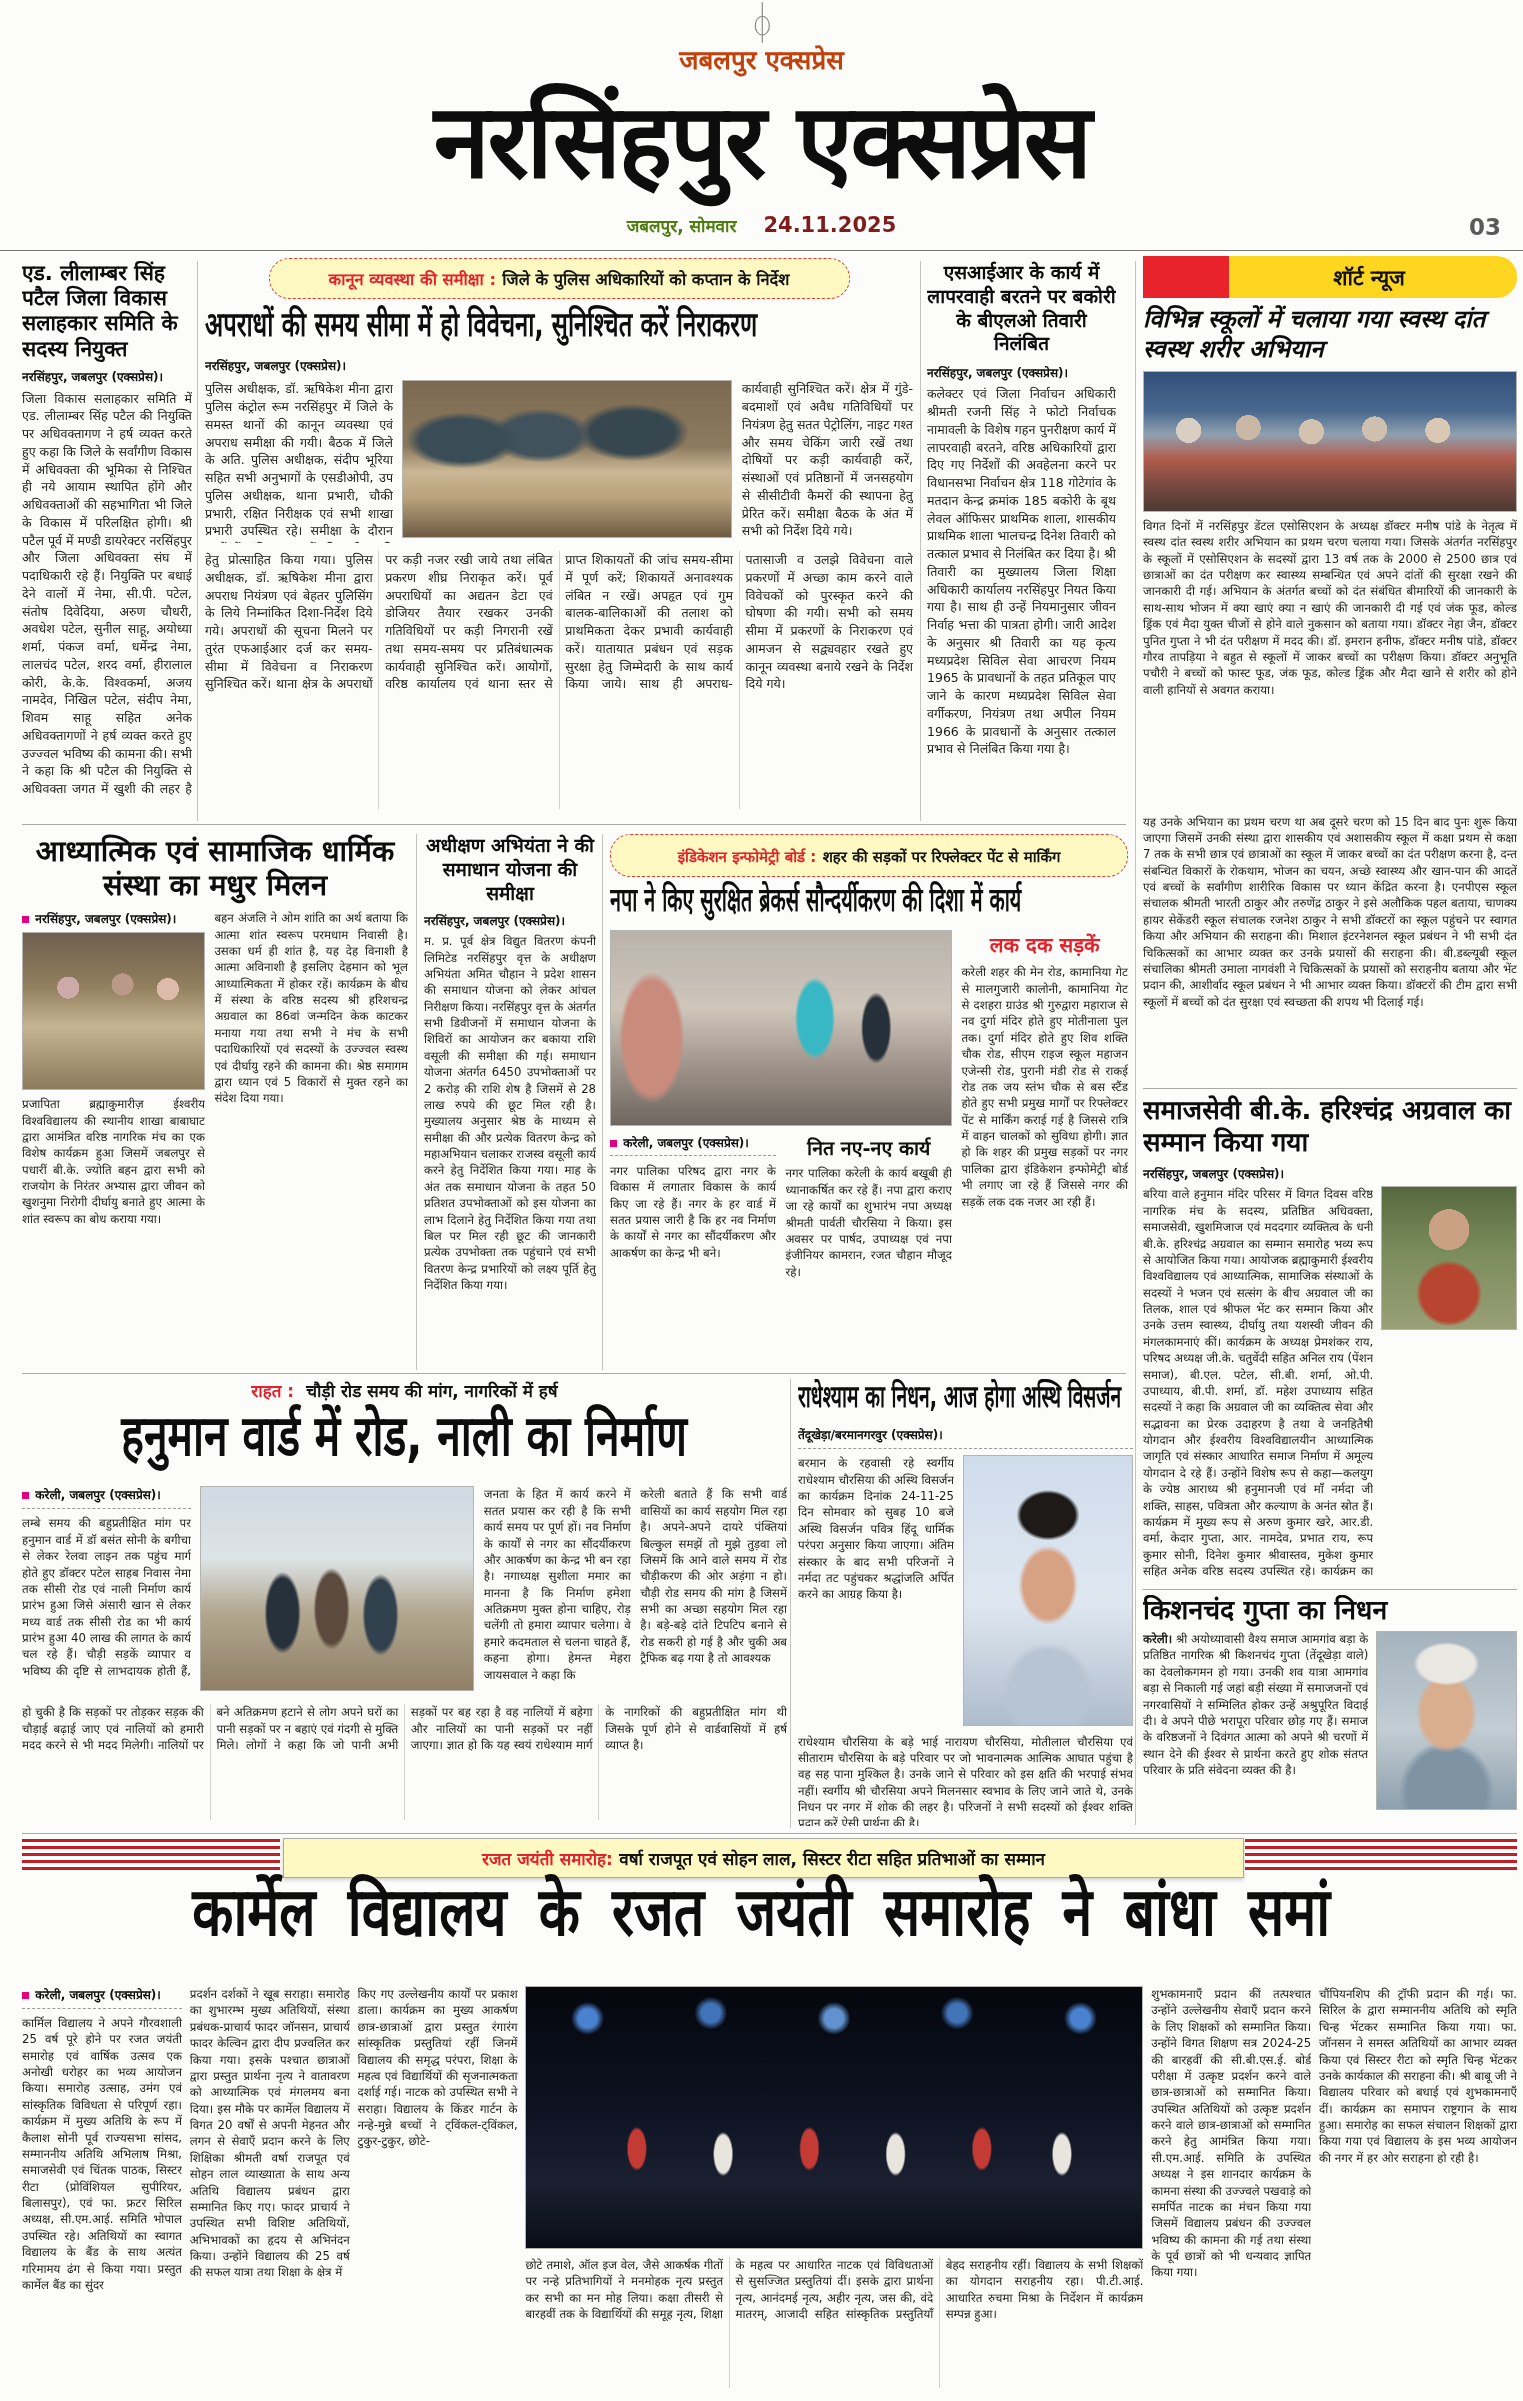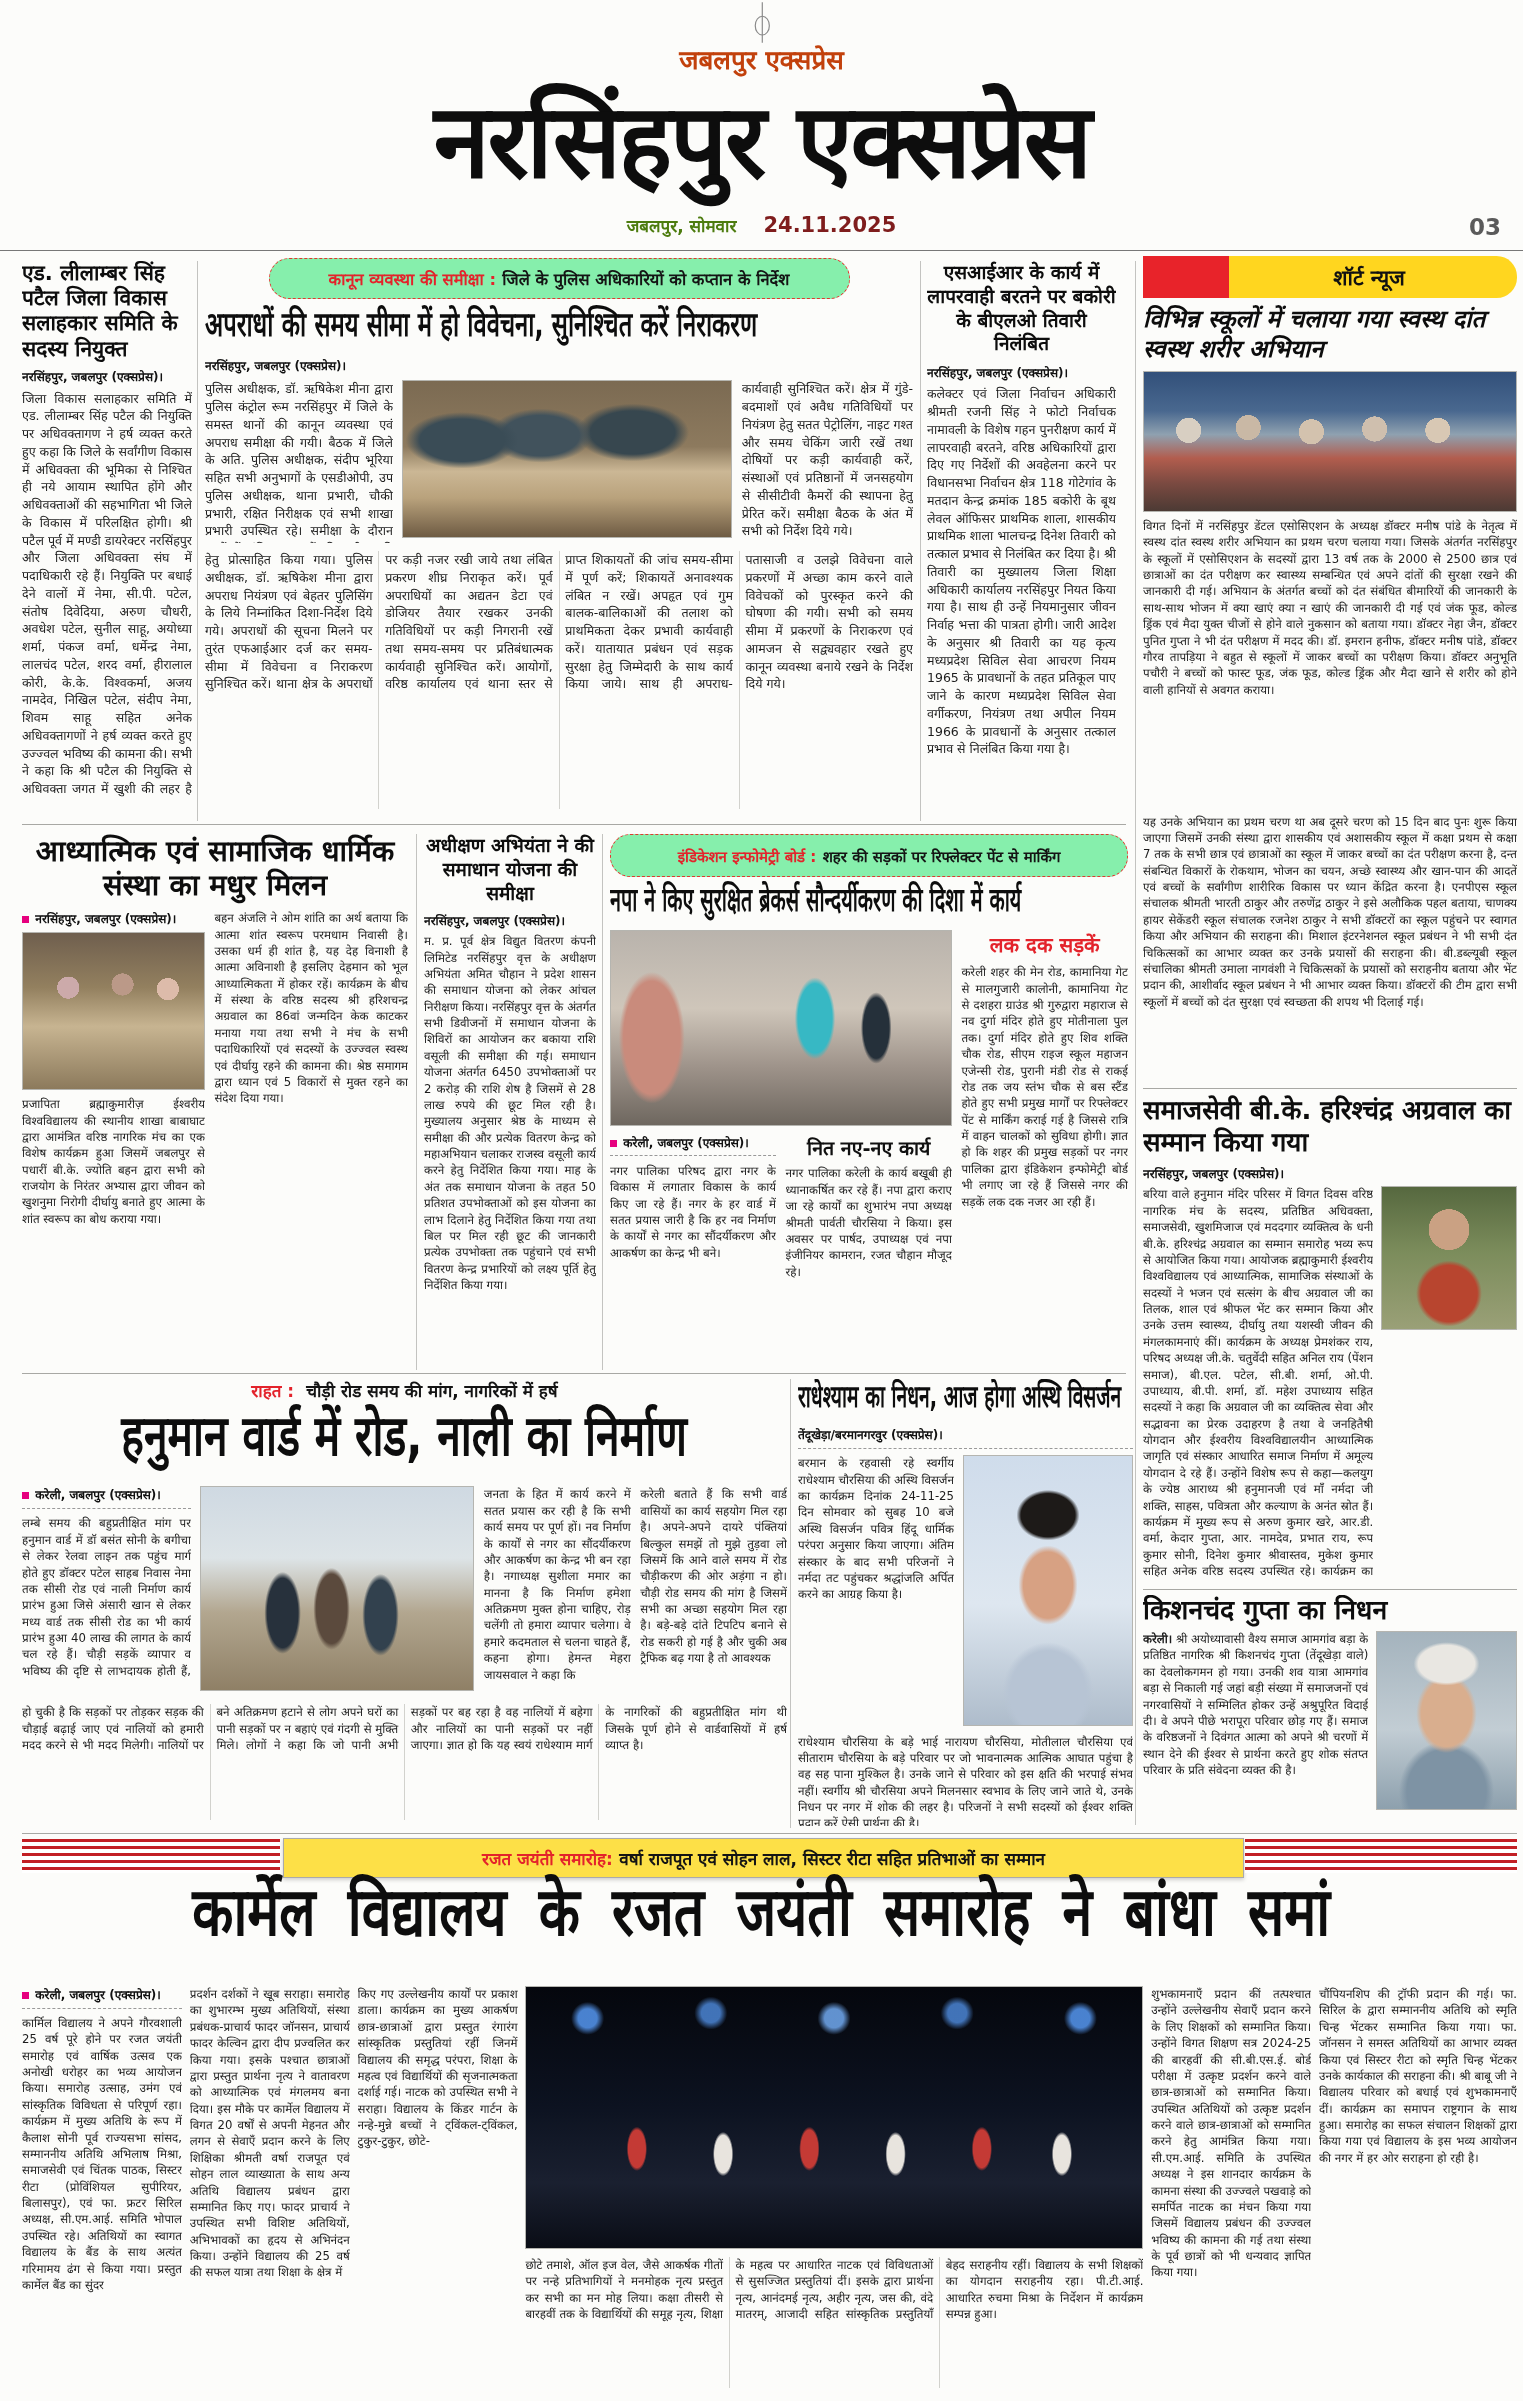--- a/index.html
+++ b/index.html
@@ -10,21 +10,21 @@
   .hrule{position:absolute;height:0.8px;background:#a8a8a4;}
   .headline{font-weight:bold;color:#0d0d0d;line-height:1.12;}
   .condense{display:inline-block;white-space:nowrap;transform-origin:0 50%;}
   .condense.center{transform-origin:50% 50%;}
   .body-txt{font-size:12.5px;line-height:1.42;text-align:justify;color:#1c1c1c;overflow:hidden;}
   .body-sm{font-size:11.7px;line-height:1.4;text-align:justify;color:#1c1c1c;overflow:hidden;}
   .byline{font-weight:bold;font-size:12px;color:#111;}
   .byline.bullet::before{content:"";display:inline-block;width:7px;height:7px;background:#e6007e;margin-right:6.3px;}
   .byline.dashed{border-bottom:0.8px dashed #999;padding-bottom:4.7px;}
   .kickerbox{border:1.6px dashed #e0392f;border-radius:20.3px;display:flex;align-items:center;justify-content:center;
-             font-weight:bold;background:#86efac;}
+             font-weight:bold;background:#fef9c3;}
   .kicker-red{color:#e3232b;margin-right:6.3px;}
   .kicker-black{color:#141414;}
   .photo{position:relative;overflow:hidden;border:0.8px solid #b5b5b0;}
   .cols{column-gap:12.5px;column-rule:0.8px solid #d2d2cd;}
   .subhead-red{color:#e3232b;font-weight:bold;}
   .subhead-black{color:#101010;font-weight:bold;}
   .stripes{position:absolute;height:34px;background:repeating-linear-gradient(to bottom,#c21f24 0 3.1px,#fff 3.1px 7px);}
   .banner{position:relative;background:#ffd61f;border-radius:4.7px 20.3px 20.3px 4.7px;display:flex;align-items:center;}
   .banner .redblock{position:absolute;left:0;top:0;bottom:0;width:86px;background:#e8232a;}
   .banner .bannertext{flex:1;text-align:center;font-weight:bold;font-size:21px;color:#111;padding-left:78px;}
@@ -219,21 +219,21 @@
           radial-gradient(ellipse 42px 55px at 50% 46%, #d9ae8e 0 60%, transparent 72%),
           radial-gradient(ellipse 66px 70px at 50% 90%, #7e93a4 0 60%, transparent 72%),
           linear-gradient(to bottom, #a4b3bd 0%, #c2cdd4 55%, #8da0ad 100%);"></div>
       <div class="body-sm"><b>करेली।</b> <span>श्री अयोध्यावासी वैश्य समाज आमगांव बड़ा के प्रतिष्ठित नागरिक श्री किशनचंद गुप्ता (तेंदूखेड़ा वाले) का देवलोकगमन हो गया। उनकी शव यात्रा आमगांव बड़ा से निकाली गई जहां बड़ी संख्या में समाजजनों एवं नगरवासियों ने सम्मिलित होकर उन्हें अश्रुपूरित विदाई दी। वे अपने पीछे भरापूरा परिवार छोड़ गए हैं। समाज के वरिष्ठजनों ने दिवंगत आत्मा को अपने श्री चरणों में स्थान देने की ईश्वर से प्रार्थना करते हुए शोक संतप्त परिवार के प्रति संवेदना व्यक्त की है।</span></div>
     </div>
   </div>
 
   <div class="hrule" style="left:22px;top:1833px;width:1495px;"></div>
 
   <div class="stripes" style="left:22px;top:1839px;width:258px;"></div>
-  <div class="abs" style="left:283px;top:1838px;width:959px;height:38px;background:#fde047;border:0.8px solid #aaa;box-shadow:0 2.3px 3.9px rgba(0,0,0,0.18);display:flex;align-items:center;justify-content:center;font-weight:bold;font-size:17px;">
+  <div class="abs" style="left:283px;top:1838px;width:959px;height:38px;background:#fef9c3;border:0.8px solid #aaa;box-shadow:0 2.3px 3.9px rgba(0,0,0,0.18);display:flex;align-items:center;justify-content:center;font-weight:bold;font-size:17px;">
     <span class="kicker-red">रजत जयंती समारोह:</span>
     <span class="kicker-black">वर्षा राजपूत एवं सोहन लाल, सिस्टर रीटा सहित प्रतिभाओं का सम्मान</span>
   </div>
   <div class="stripes" style="left:1245px;top:1839px;width:272px;"></div>
 
   <div class="abs headline" style="left:0;top:1880px;width:100%;text-align:center;font-size:67px;height:92px;font-family:Liberation Mono, monospace;"><span class="condense center" style="transform:scaleX(0.80);">कार्मेल विद्यालय के रजत जयंती समारोह ने बांधा समां</span></div>
 
   <div class="abs" style="left:22px;top:1986px;width:1495px;height:407px;overflow:hidden;">
     <div style="display:flex;gap:7.8px;height:407px;">
       <div style="width:160px;">

